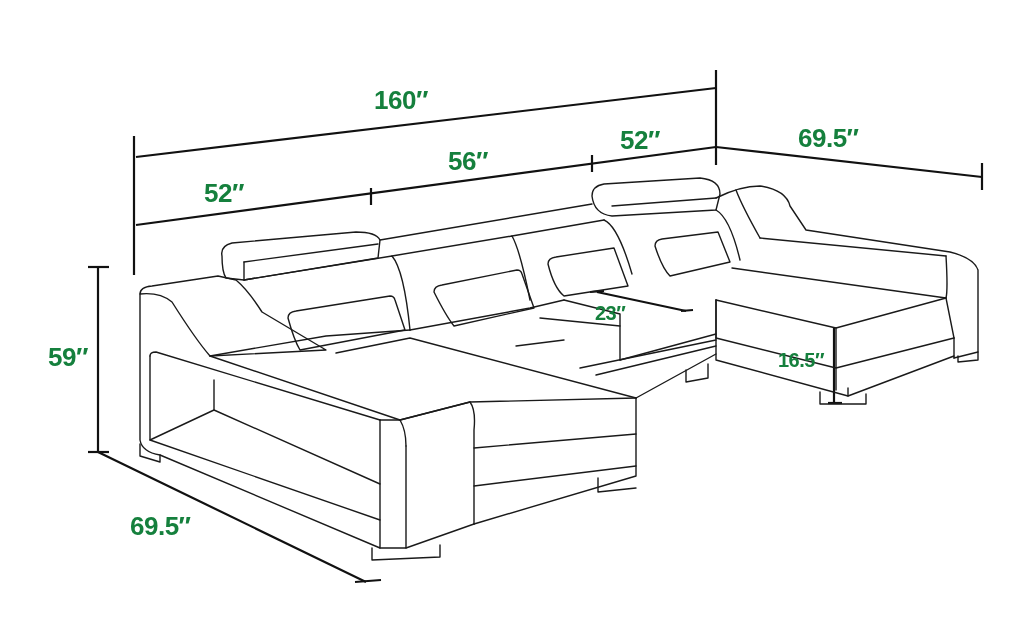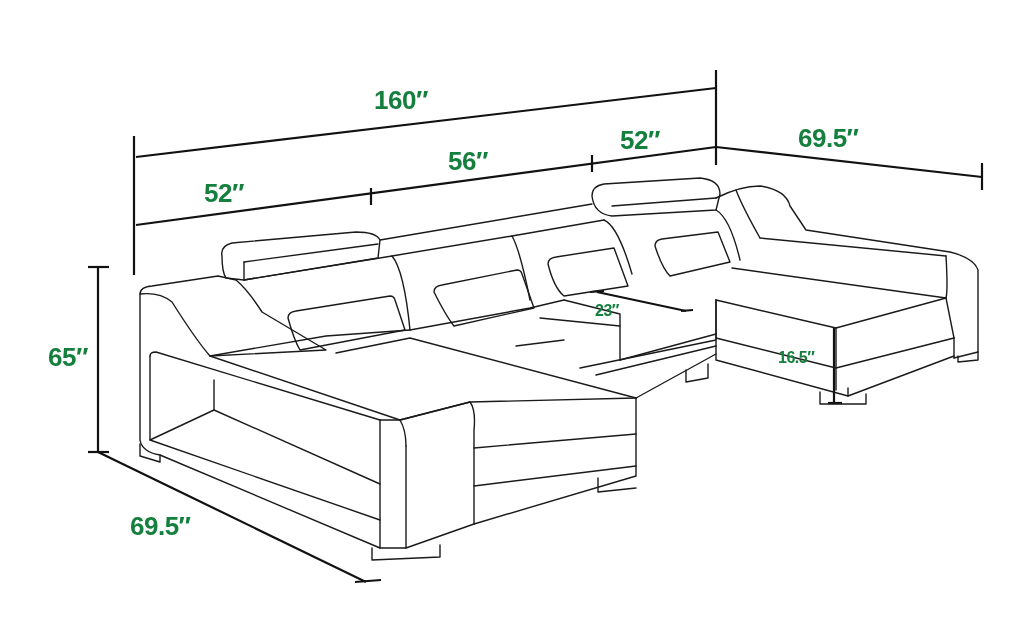--- a/index.html
+++ b/index.html
@@ -1,21 +1,21 @@
 <!DOCTYPE html>
 <html><head>
 <meta charset="utf-8">
 <style>
   html, body { margin: 0; padding: 0; background: #ffffff; }
   body { width: 1024px; height: 640px; overflow: hidden; position: relative; font-family: "Liberation Sans", "DejaVu Sans", sans-serif; }
   #diagram { position: absolute; left: 0; top: 0; width: 1024px; height: 640px; }
   .ln { fill: none; stroke: #1a1a1a; stroke-width: 1.4; stroke-linejoin: round; stroke-linecap: round; }
   .dim { fill: none; stroke: #111; stroke-width: 2.2; stroke-linecap: butt; }
   .lbl { position: absolute; color: #15803d; font-family: "Liberation Sans", "DejaVu Sans", sans-serif; font-size: 26px; line-height: 1; white-space: nowrap; letter-spacing: -0.5px; font-weight: bold; }
-  .lbl.small { font-size: 16px; }
+  .lbl.small { font-size: 20px; }
 </style>
 </head>
 <body>
 
 <svg id="diagram" viewBox="0 0 1024 640" xmlns="http://www.w3.org/2000/svg">
 
   <g>
 
     <line class="dim" x1="136" y1="157" x2="716" y2="88"></line>
 
@@ -120,16 +120,16 @@
     <path class="ln" d="M958,356 L958,362 L978,360 L978,352"></path>
     <path class="ln" d="M716,300 L716,338"></path>
   </g>
 </svg>
 
 <div class="lbl" style="left:374px; top:87px;">160″</div>
 <div class="lbl" style="left:204px; top:180px;">52″</div>
 <div class="lbl" style="left:400px; top:148px;margin-left:48px;">56″</div>
 <div class="lbl" style="left:620px; top:127px;">52″</div>
 <div class="lbl" style="left:798px; top:125px;">69.5″</div>
-<div class="lbl" style="left:48px; top:344px;">65″</div>
+<div class="lbl" style="left:48px; top:344px;">59″</div>
 <div class="lbl" style="left:130px; top:513px;">69.5″</div>
 <div class="lbl small" style="left:595px; top:303px;">23″</div>
 <div class="lbl small" style="left:778px; top:350px;">16.5″</div>
 
 </body></html>

